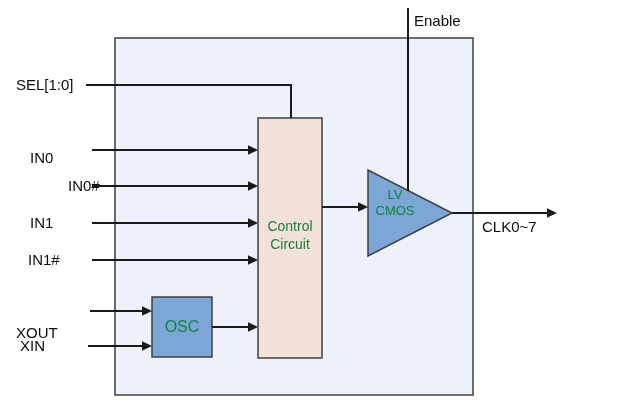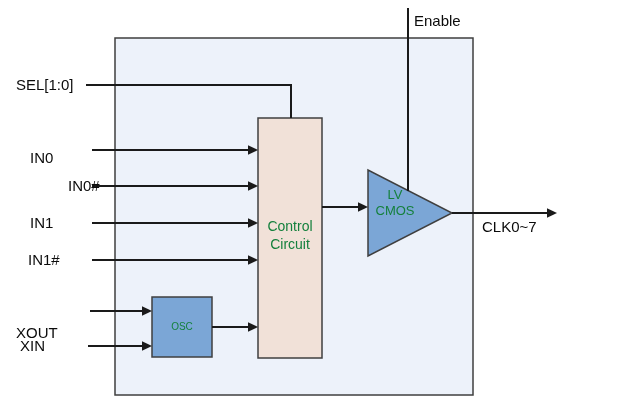--- a/index.html
+++ b/index.html
@@ -25,21 +25,21 @@
     line-height:18px;
     white-space:nowrap;
     color:#0b0b0b;
   }
   .blk-lbl{
     position:absolute;
     text-align:center;
     color:#15803d;
     white-space:pre-line;
   }
-  .osc-lbl{left:152px;top:318px;width:60px;font-size:10px;line-height:17px;}
+  .osc-lbl{left:152px;top:318px;width:60px;font-size:16px;line-height:17px;}
   .ctrl-lbl{left:258px;top:217px;width:64px;font-size:14px;line-height:18px;}
   .buf-lbl{left:369px;top:187px;width:52px;font-size:13px;line-height:16px;}
   .outer-rect{fill:var(--outer-fill);stroke:var(--border);stroke-width:1.5;}
   .tan-rect{fill:var(--block-tan);stroke:var(--border);stroke-width:1.5;}
   .blue-shape{fill:var(--block-blue);stroke:var(--border);stroke-width:1.5;}
   .wire{stroke:var(--line);stroke-width:2;fill:none;}
   .arrow{fill:var(--line);stroke:none;}
 </style>
 </head>
 <body>

